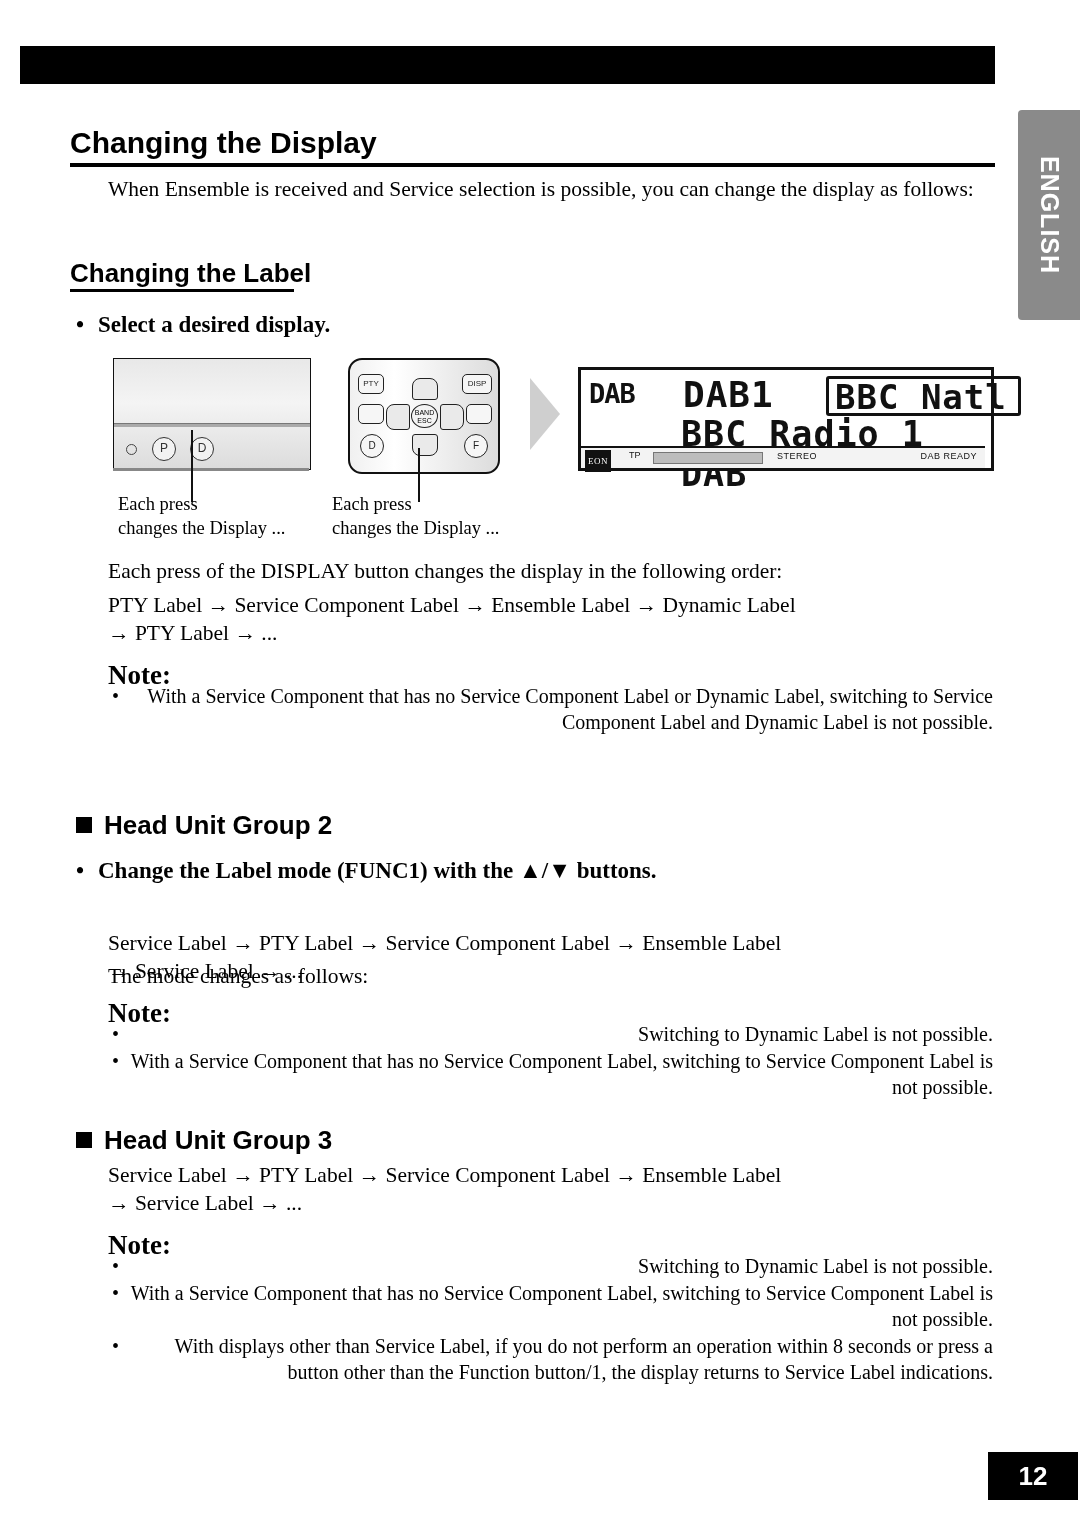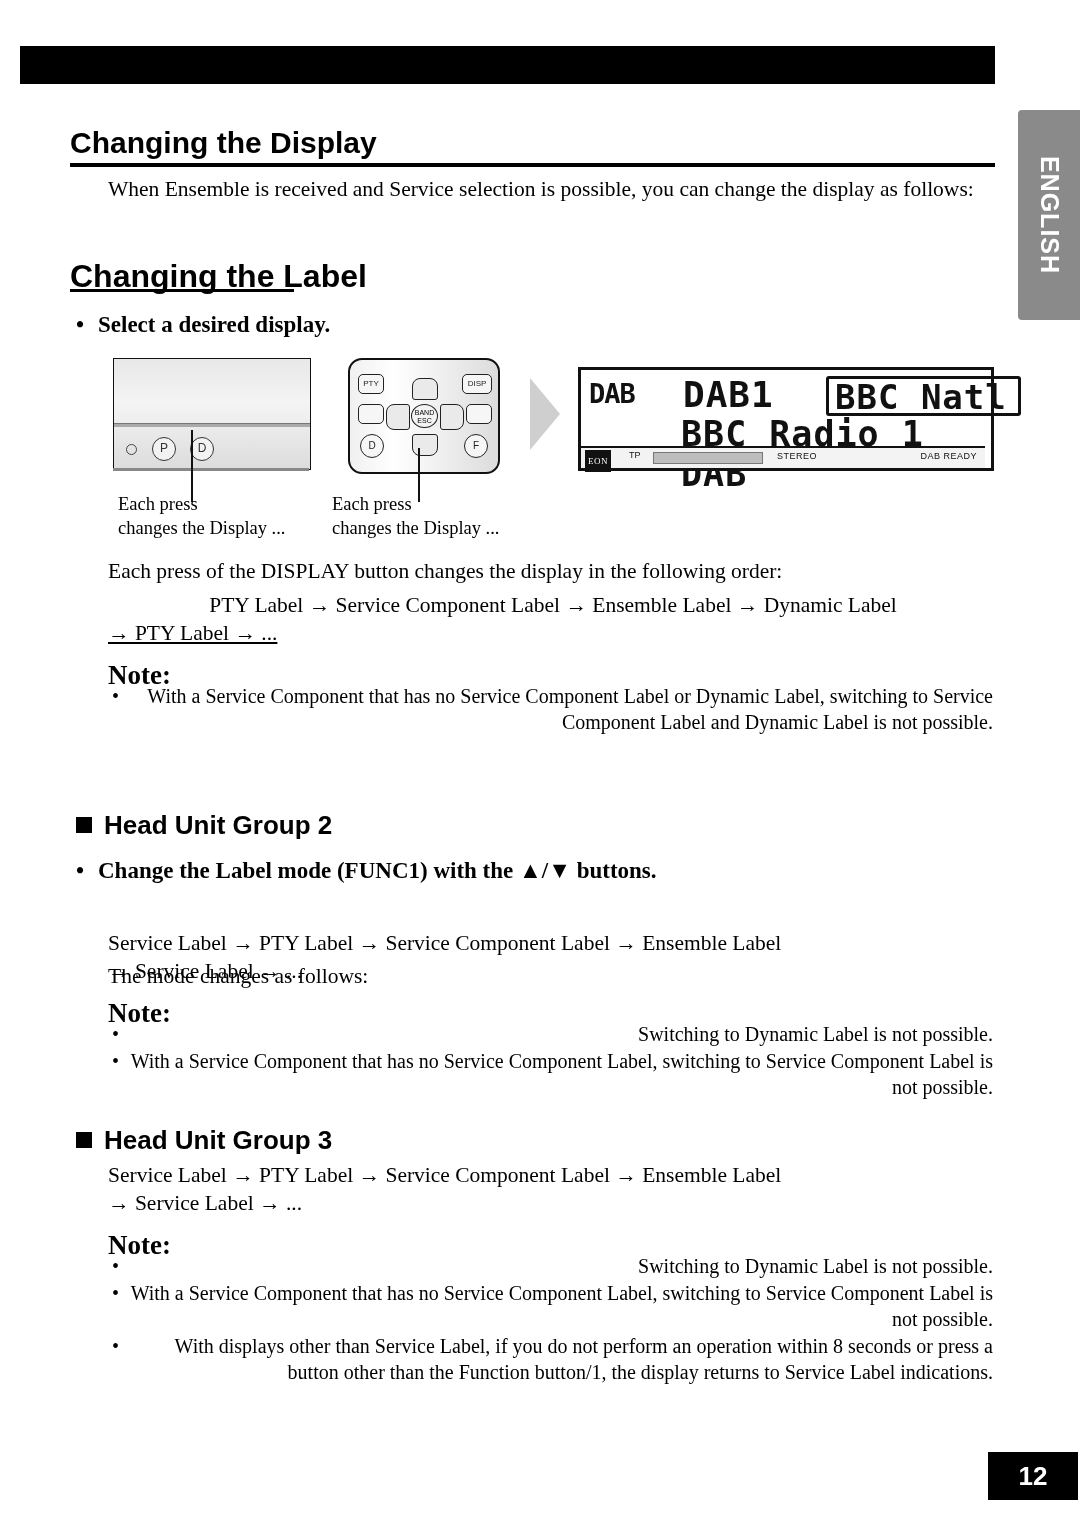--- a/index.html
+++ b/index.html
@@ -75,21 +75,21 @@
     width: 885px;
     font-size: 21.5px;
     line-height: 29px;
   }
   
   .h2 {
     position: absolute;
     left: 70px; top: 258px;
     font-family: "Liberation Sans", sans-serif;
     font-weight: bold;
-    font-size: 32px;
+    font-size: 26px;
   }
   .h2-underline {
     position: absolute;
     left: 70px; top: 289px;
     width: 224px; height: 3px;
     background: #000;
   }
   .bullet-head {
     position: absolute;
     font-family: "Liberation Serif", serif;
@@ -456,22 +456,22 @@
   <div class="caption" style="left:118px; top:492px; width:200px;">
     <div>Each press</div>
     <div>changes the Display ...</div>
   </div>
   <div class="caption" style="left:332px; top:492px; width:220px;">
     <div>Each press</div>
     <div>changes the Display ...</div>
   </div>
 
   <div class="body-text" style="left:108px; top:556px; width:890px;">Each press of the DISPLAY button changes the display in the following order:</div>
-  <div class="body-text" style="left:108px; top:590px; width:890px;text-align:center;">PTY Label → Service Component Label → Ensemble Label → Dynamic Label</div>
-  <div class="body-text" style="left:108px; top:618px; width:890px;text-decoration:underline;">→ PTY Label → ...</div>
+  <div class="body-text" style="left:108px; top:590px; width:890px;">PTY Label → Service Component Label → Ensemble Label → Dynamic Label</div>
+  <div class="body-text" style="left:108px; top:618px; width:890px;">→ PTY Label → ...</div>
 
   <div class="note-title" style="left:108px; top:660px;">Note:</div>
   <div class="note-list" style="left:108px; top:683px; width:885px;">
     <div class="li">With a Service Component that has no Service Component Label or Dynamic Label, switching to Service Component Label and Dynamic Label is not possible.</div>
   </div>
 
   <div class="sec-head" style="left:76px; top:810px;">
     <span class="sq"></span><span>Head Unit Group 2</span>
   </div>
 

